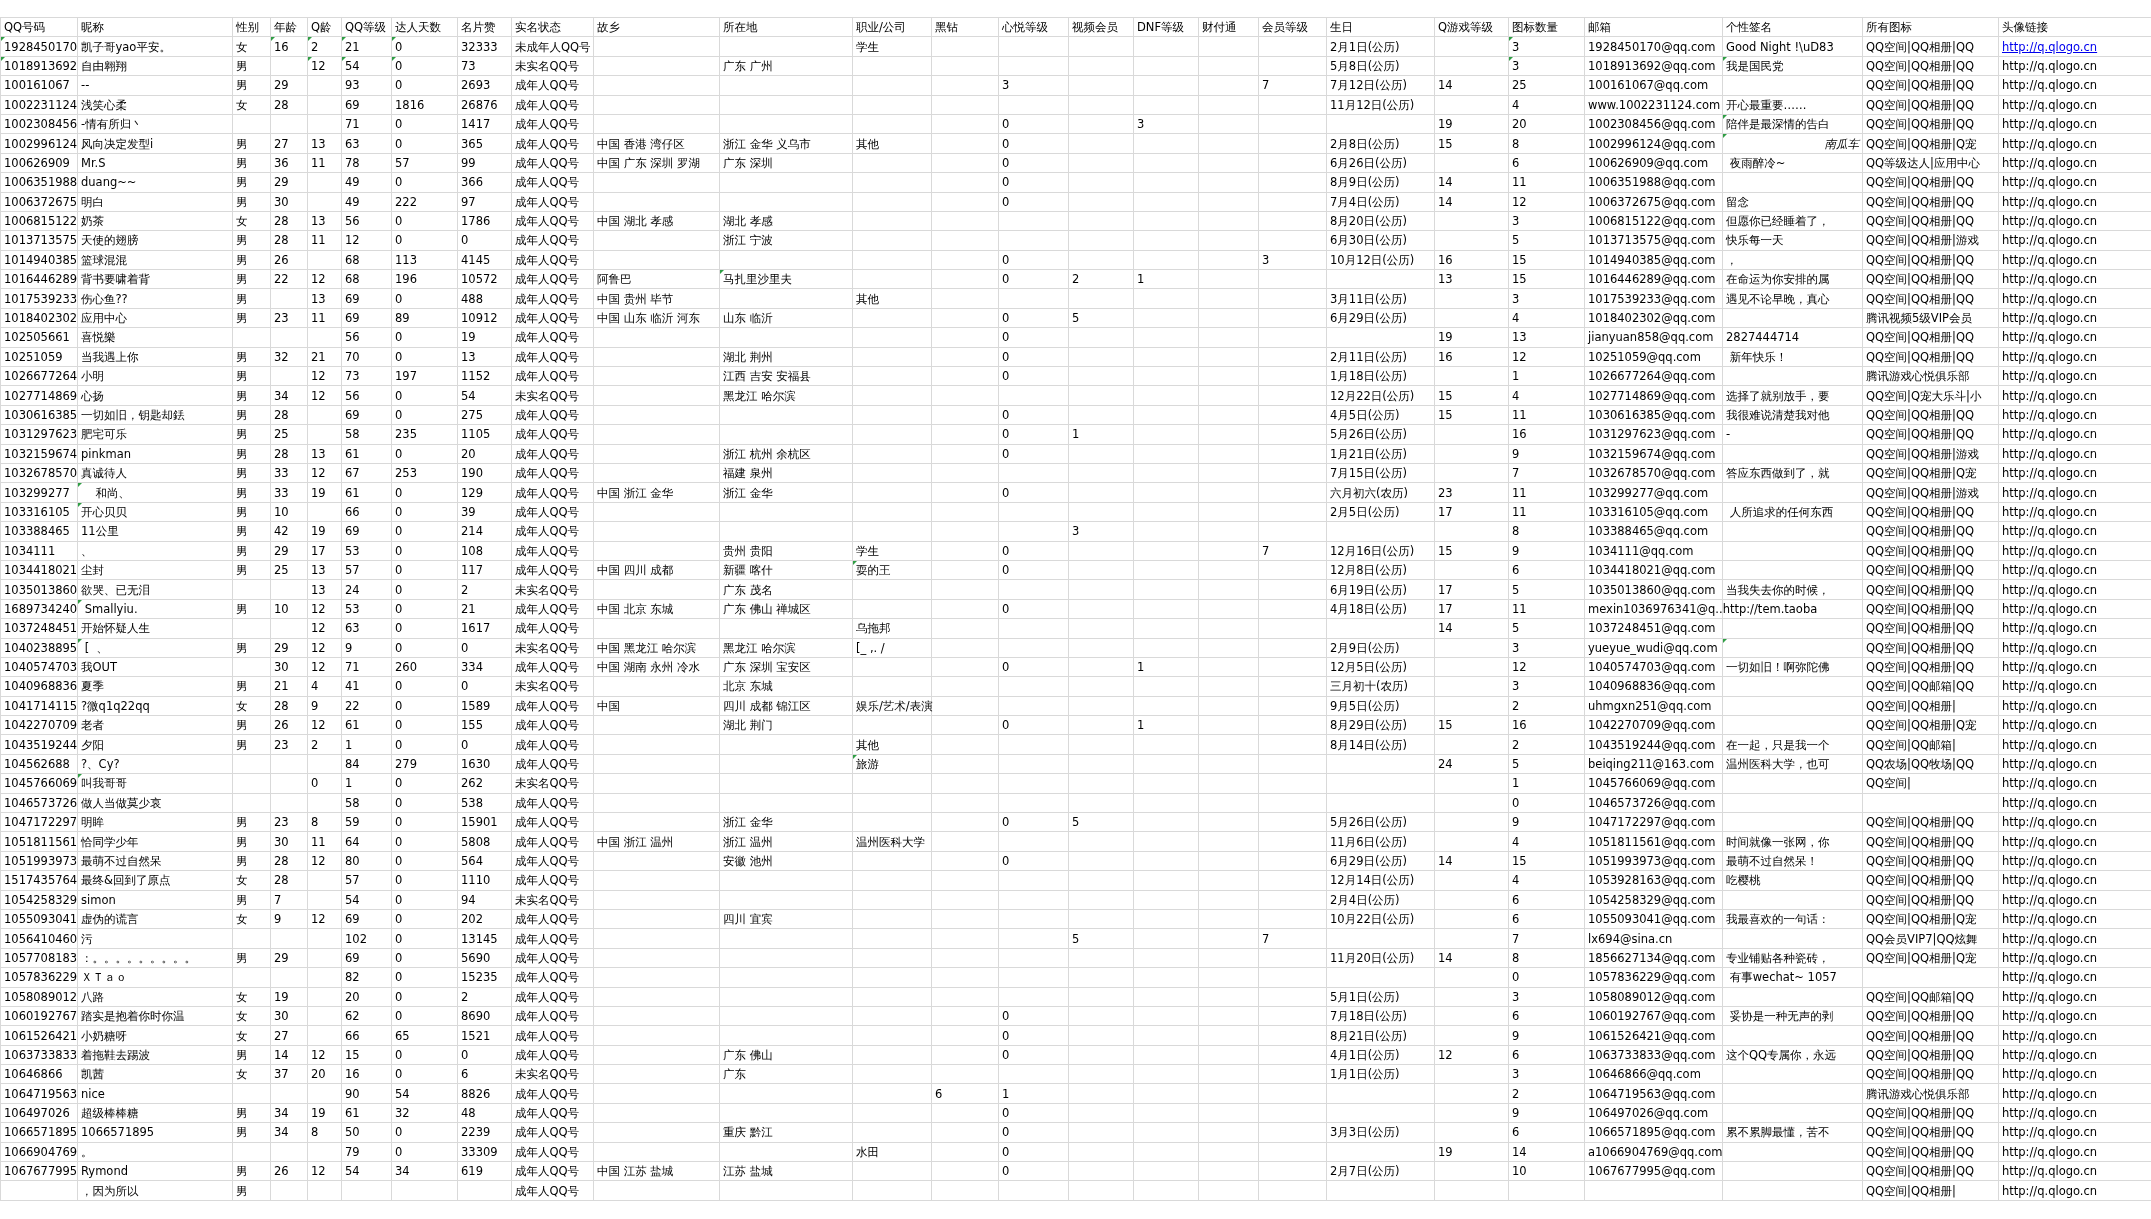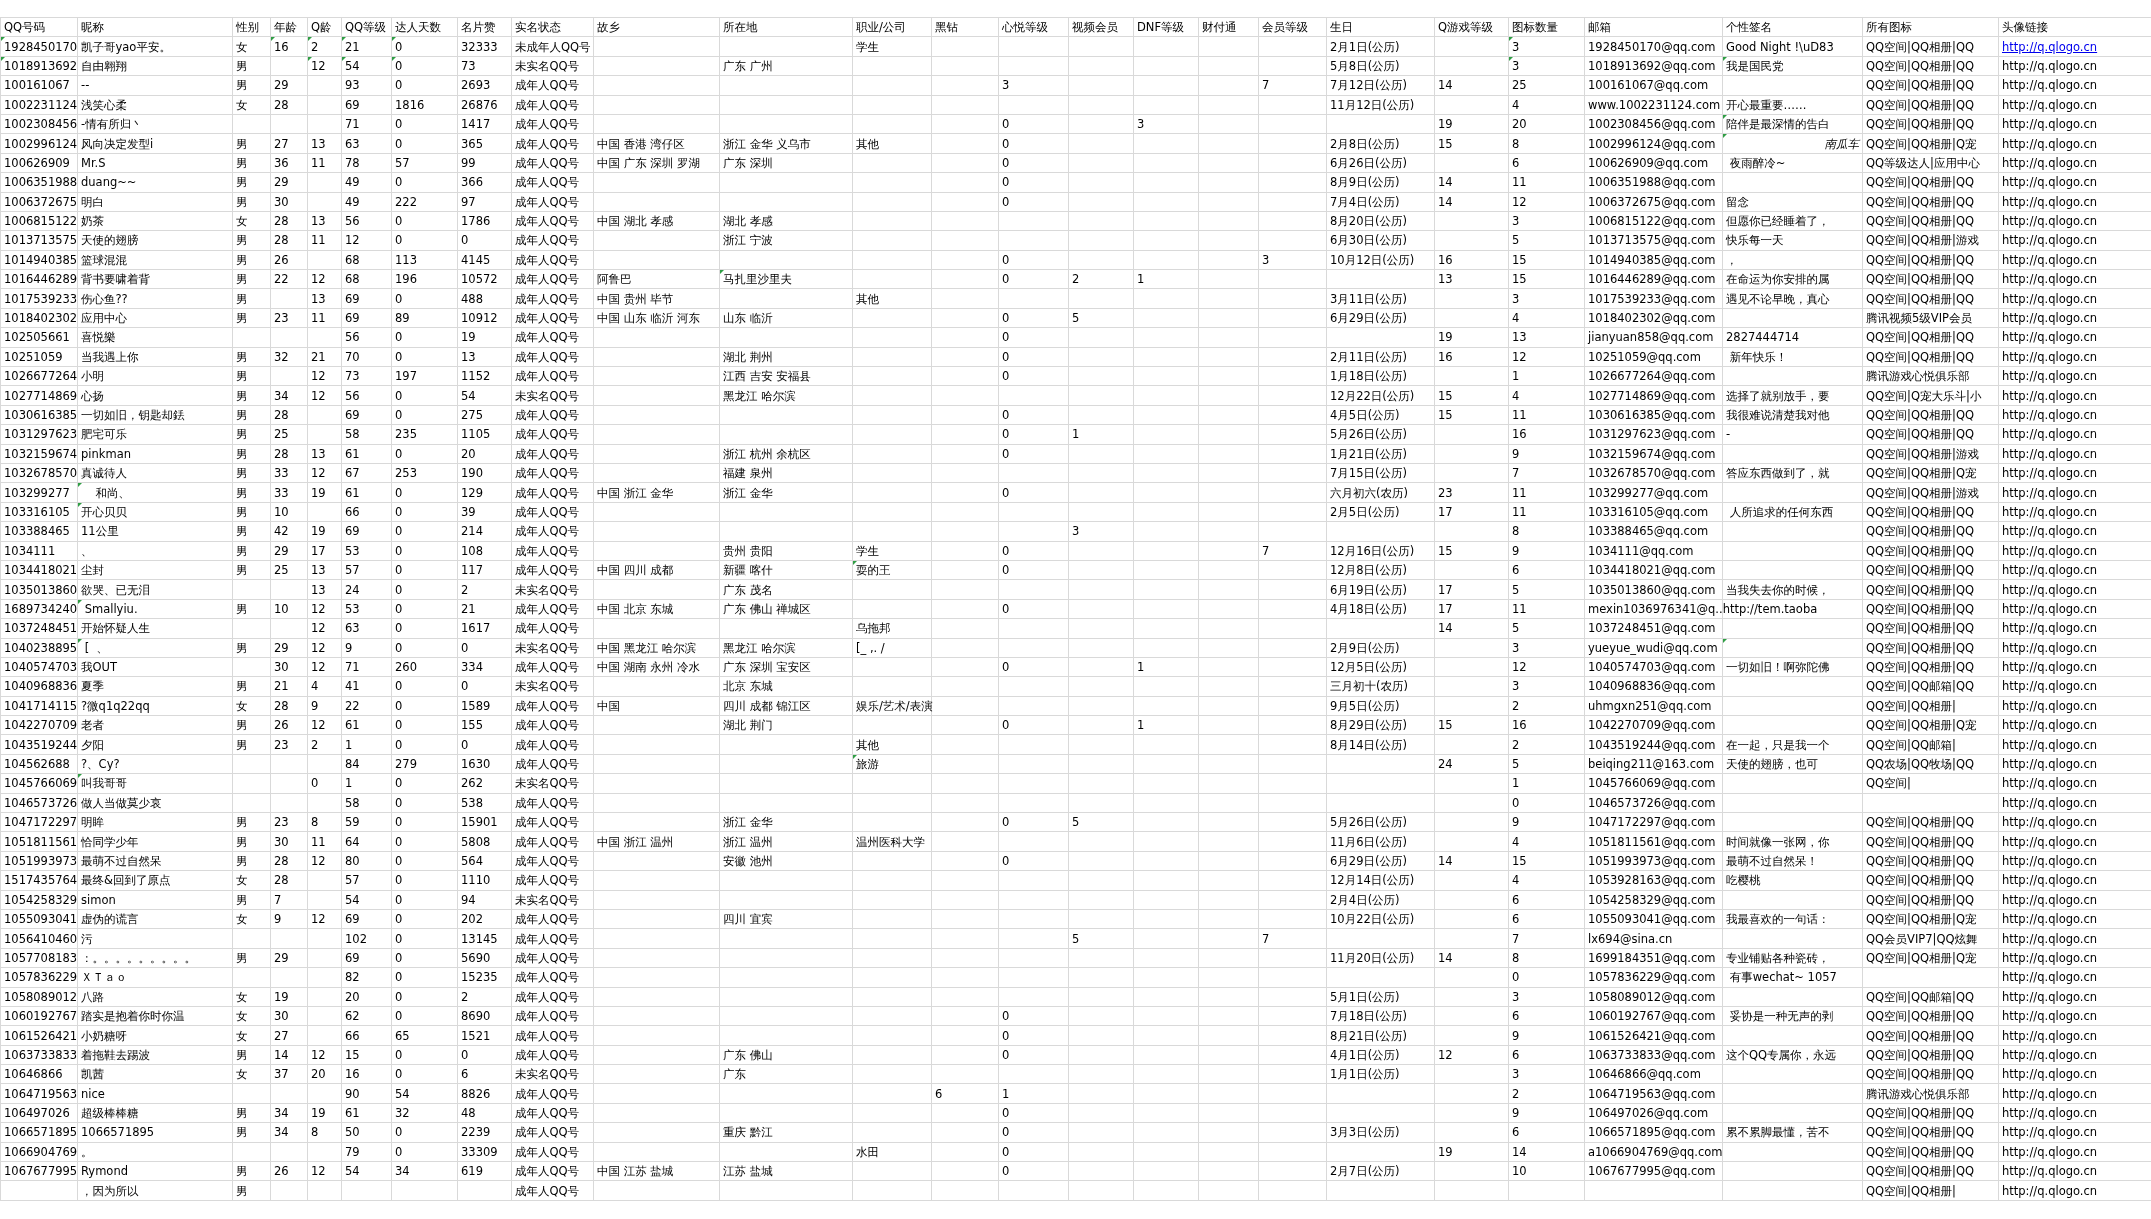--- a/index.html
+++ b/index.html
@@ -1108,21 +1108,21 @@
         <td></td>
         <td></td>
         <td></td>
         <td></td>
         <td></td>
         <td></td>
         <td></td>
         <td>24</td>
         <td>5</td>
         <td>beiqing211@163.com</td>
-        <td>天使的翅膀，也可</td>
+        <td>温州医科大学，也可</td>
         <td>QQ农场|QQ牧场|QQ</td>
         <td>http://q.qlogo.cn</td>
       </tr>
       <tr>
         <td>1045766069</td>
         <td class="gf">叫我哥哥</td>
         <td></td>
         <td></td>
         <td>0</td>
         <td>1</td>
@@ -1377,21 +1377,21 @@
         <td></td>
         <td></td>
         <td></td>
         <td></td>
         <td></td>
         <td></td>
         <td></td>
         <td>11月20日(公历)</td>
         <td>14</td>
         <td>8</td>
-        <td>1699184351@qq.com</td>
+        <td>1856627134@qq.com</td>
         <td>专业铺贴各种瓷砖，</td>
         <td>QQ空间|QQ相册|Q宠</td>
         <td>http://q.qlogo.cn</td>
       </tr>
       <tr>
         <td>1057836229</td>
         <td>ＸＴａｏ</td>
         <td></td>
         <td></td>
         <td></td>

